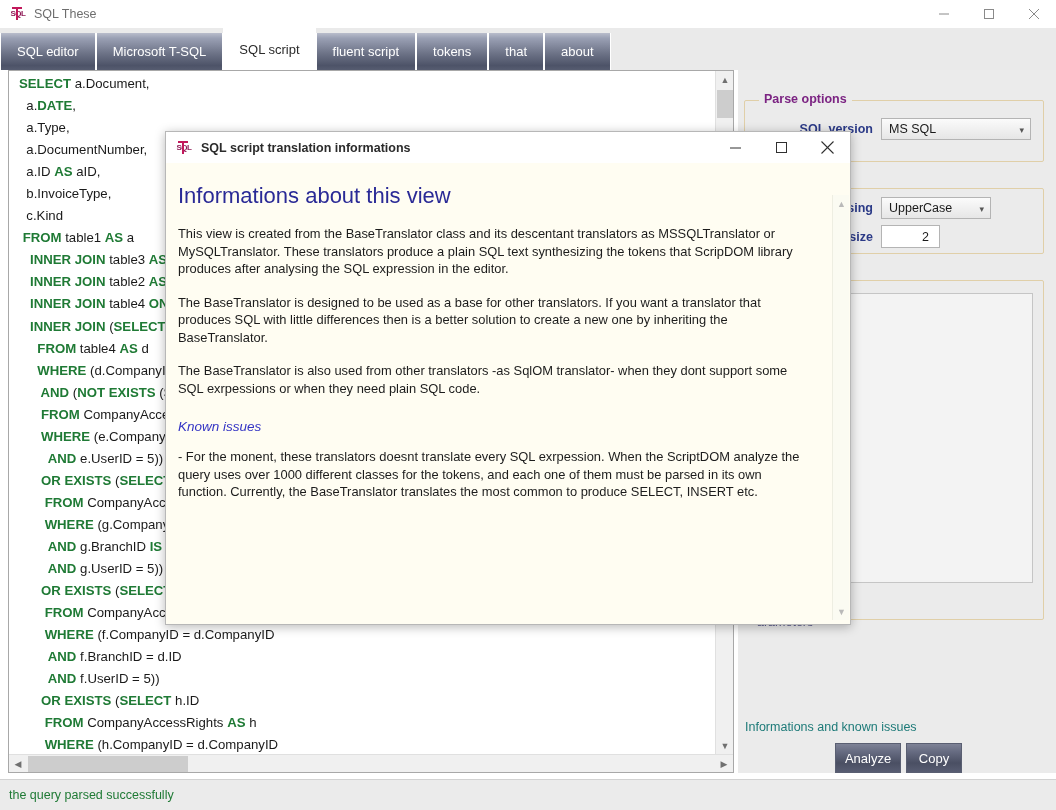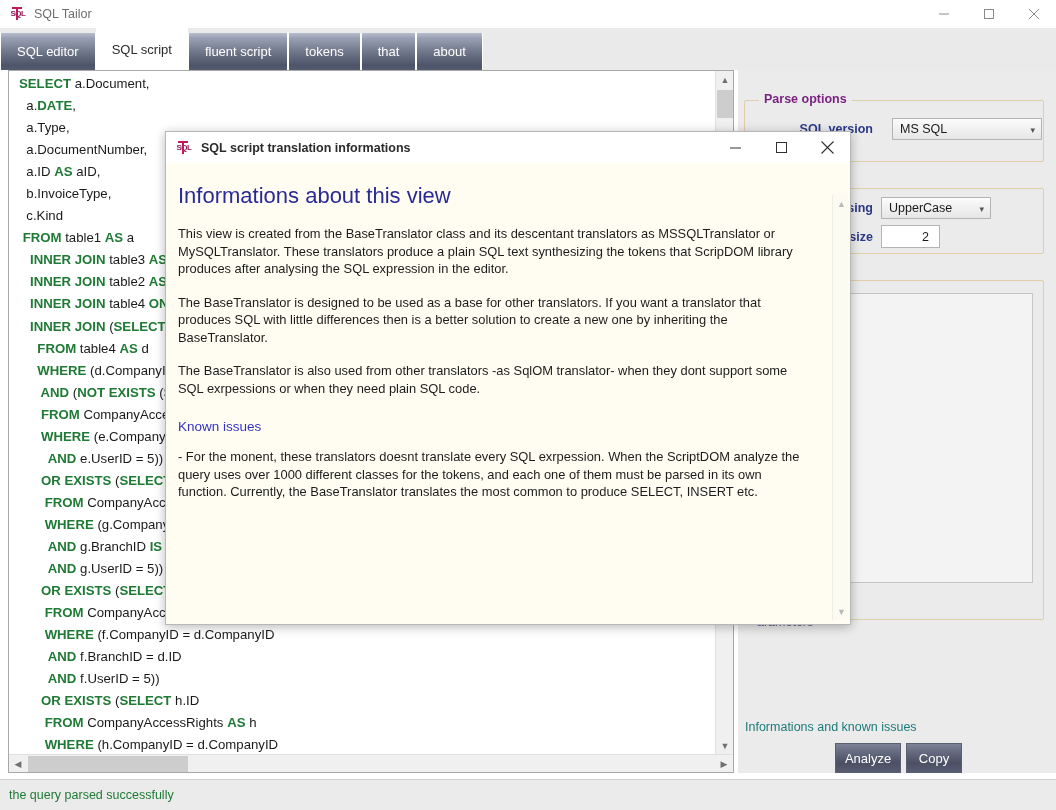--- a/index.html
+++ b/index.html
@@ -328,20 +328,21 @@
   }
   .dlg-p {
     font-size: 12.9px;
     color: #1c1c1c;
     line-height: 17.5px;
     margin: 0 0 16px 0;
   }
   .dlg-h2 {
     font-size: 13.5px;
     color: #3434c4;
+    font-style: italic;
     margin: 22px 0 14px 0;
   }
   .dlg-vscroll {
     position: absolute;
     right: 1px; top: 32px;
     width: 17px; height: 425px;
     background: #fbfbf2;
     border-left: 1px solid #eeeee2;
   }
   .dlg-vscroll .arrow {
@@ -355,21 +356,21 @@
 </style>
 </head>
 <body>
 
 <div id="app">
 
   <div class="titlebar">
     <span class="app-icon">
       <span class="sqlglyph">SQL</span>
     </span>
-    <span class="app-title">SQL Tailor</span>
+    <span class="app-title">SQL These</span>
     <div class="win-controls">
       <div class="win-btn">
         <svg width="12" height="12" viewBox="0 0 12 12">
             <line x1="1" y1="6" x2="11" y2="6" stroke="#8a8a8a" stroke-width="1"></line>
           </svg>
       </div>
       <div class="win-btn">
         <svg width="12" height="12" viewBox="0 0 12 12">
             <rect x="1.5" y="1.5" width="9" height="9" fill="none" stroke="#8a8a8a" stroke-width="1"></rect>
           </svg>
@@ -379,20 +380,23 @@
             <line x1="1" y1="1" x2="11" y2="11" stroke="#8a8a8a" stroke-width="1"></line>
             <line x1="11" y1="1" x2="1" y2="11" stroke="#8a8a8a" stroke-width="1"></line>
           </svg>
       </div>
     </div>
   </div>
 
   <div class="tabstrip" id="tabstrip">
       <div class="tab">
         <span>SQL editor</span>
+      </div>
+      <div class="tab">
+        <span>Microsoft T-SQL</span>
       </div>
       <div class="tab active">
         <span>SQL script</span>
       </div>
       <div class="tab">
         <span>fluent script</span>
       </div>
       <div class="tab">
         <span>tokens</span>
       </div>
@@ -415,21 +419,21 @@
       <div class="arrow l">◀</div>
       <div class="thumb"></div>
       <div class="arrow r">▶</div>
     </div>
   </div>
 
   <div class="right-panel">
 
     <div class="group grp-parse">
       <span class="legend">Parse options</span>
-      <div class="opt-row" style="left:10px; top:17px;gap:11px;">
+      <div class="opt-row" style="left:10px; top:17px;">
         <span class="opt-label" style="width:118px;">SQL version</span>
         <span class="combo" style="width:150px;">
           <span>MS SQL</span>
           <span class="chev">▾</span>
         </span>
       </div>
     </div>
 
     <div class="group grp-format">
       <div class="opt-row" style="left:10px; top:8px;">

